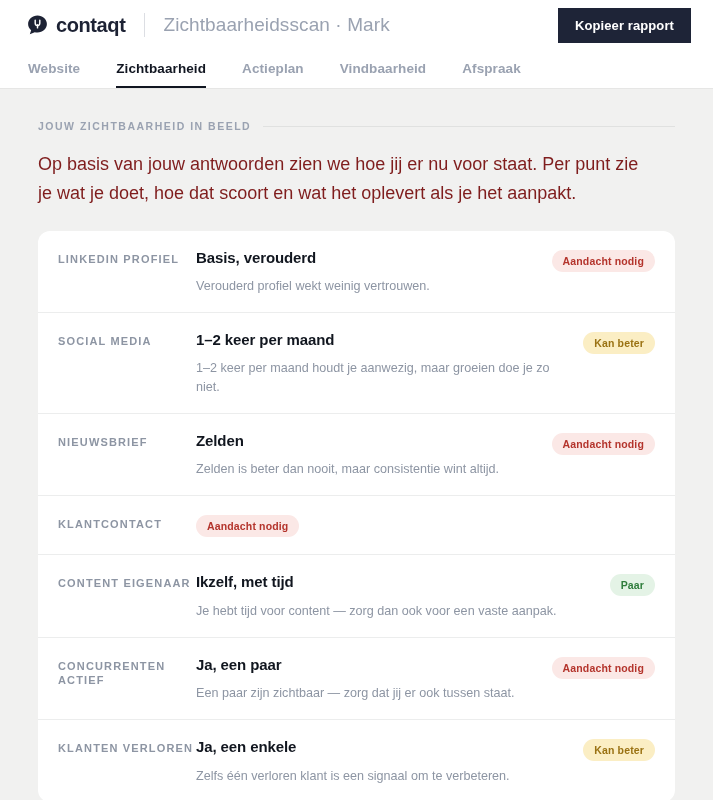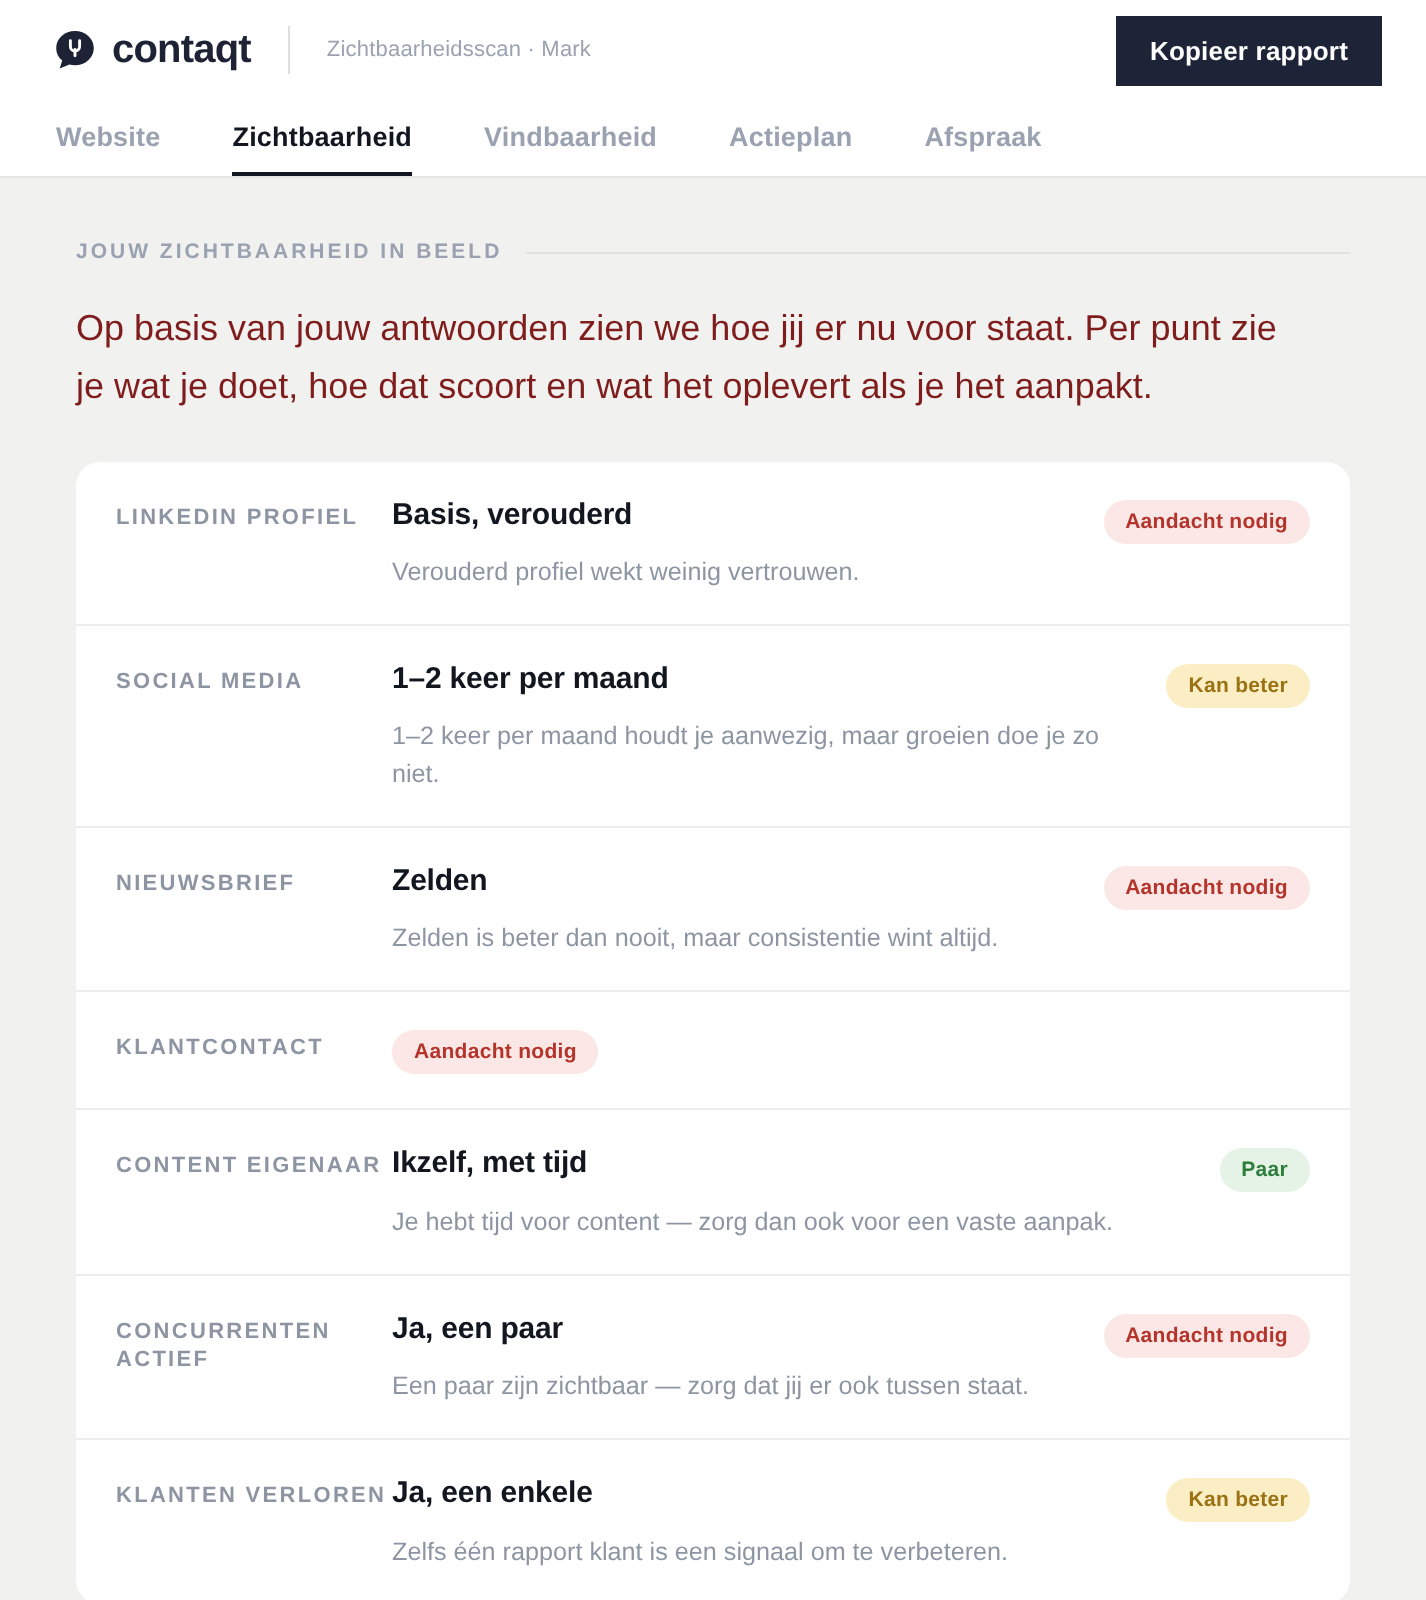--- a/index.html
+++ b/index.html
@@ -47,21 +47,21 @@
   }
 
   .brand-divider {
     width: 1px;
     height: 24px;
     background: #dcdee3;
     margin: 0 18px 0 19px;
   }
 
   .scan-title {
-    font-size: 11px;
+    font-size: 19px;
     color: #9aa2b1;
     letter-spacing: 0.1px;
     white-space: nowrap;
   }
 
   .spacer { flex: 1 1 auto; }
 
   .copy-btn {
     background: #1e2437;
     color: #ffffff;
@@ -222,22 +222,22 @@
   <span class="scan-title">Zichtbaarheidsscan · Mark</span>
 
   <span class="spacer"></span>
 
   <button class="copy-btn">Kopieer rapport</button>
 </div>
 
 <div class="tabsbar">
   <div class="tab">Website</div>
   <div class="tab active">Zichtbaarheid</div>
+  <div class="tab">Actieplan</div>
   <div class="tab">Vindbaarheid</div>
-  <div class="tab">Actieplan</div>
   <div class="tab">Afspraak</div>
 </div>
 
 <div class="page">
 
   <div class="section-eyebrow">
     <span class="eyebrow-text">JOUW ZICHTBAARHEID IN BEELD</span>
     <span class="rule"></span>
   </div>
 
@@ -292,20 +292,20 @@
         <div class="row-value">Ja, een paar</div>
         <div class="row-note">Een paar zijn zichtbaar — zorg dat jij er ook tussen staat.</div>
       </div>
       <div class="badge attention">Aandacht nodig</div>
     </div>
 
     <div class="row">
       <div class="row-label">KLANTEN VERLOREN</div>
       <div class="row-body">
         <div class="row-value">Ja, een enkele</div>
-        <div class="row-note">Zelfs één rapport klant is een signaal om te verbeteren.</div>
+        <div class="row-note">Zelfs één verloren klant is een signaal om te verbeteren.</div>
       </div>
       <div class="badge better">Kan beter</div>
     </div>
 
   </div>
 
 </div>
 
 </body></html>

